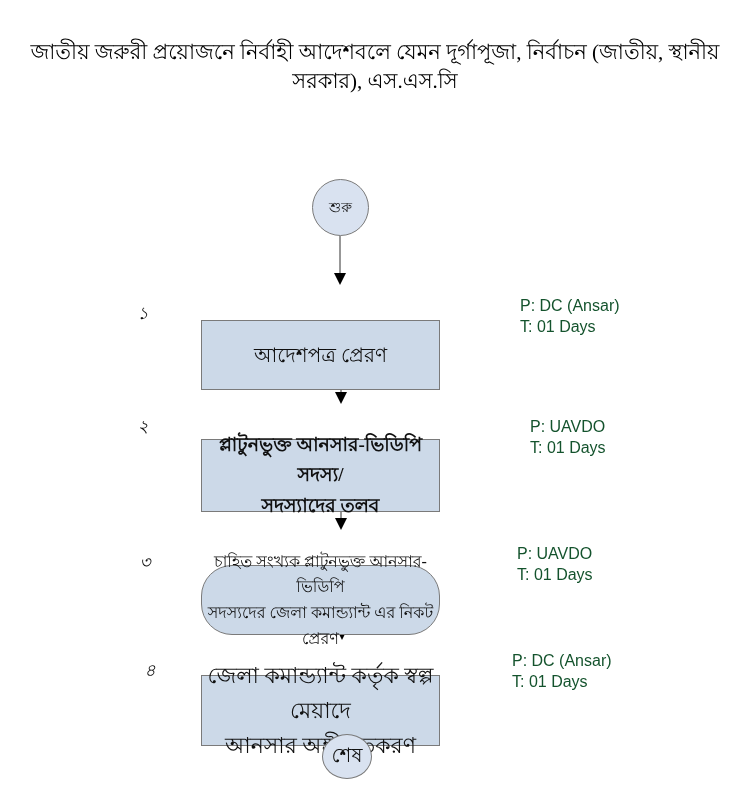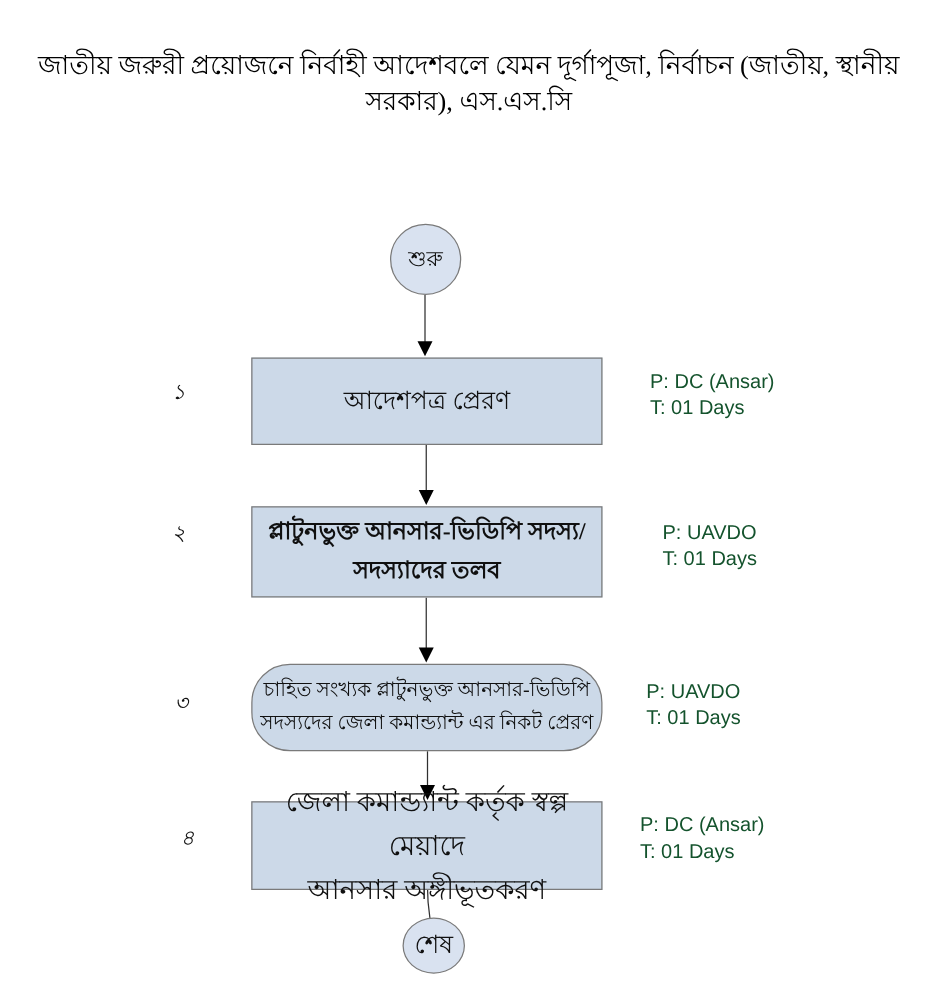--- a/index.html
+++ b/index.html
@@ -31,36 +31,37 @@
     position: absolute;
     background: #d9e2f0;
     border: 1px solid #7a7a7a;
     border-radius: 50%;
     display: flex;
     align-items: center;
     justify-content: center;
     color: #111111;
     box-sizing: border-box;
   }
-  #start-node { left: 312px; top: 179px; width: 57px; height: 57px; font-size: 17px; }
+  #start-node { left: 312px; top: 179px; width: 57px; height: 57px; font-size: 14px; }
   #end-node   { left: 322px; top: 734px; width: 50px; height: 45px; font-size: 20px; font-family: Liberation Serif, serif; }
   .process-box {
     position: absolute;
     left: 201px;
-    width: 281px;
+    width: 239px;
     background: #ccd9e8;
     border: 1px solid #7a7a7a;
     box-sizing: border-box;
     display: flex;
     align-items: center;
     justify-content: center;
     text-align: center;
     white-space: pre-line;
     color: #101010;
     line-height: 1.6;
+    margin-top: 34px;
   }
   #box-1 { top: 286px; height: 70px; font-size: 20px; }
   #box-2 { top: 405px; height: 73px; font-size: 19px; font-weight: bold; }
   #box-3 { top: 531px; height: 70px; font-size: 16px; border-radius: 31px; }
   #box-4 { top: 641px; height: 71px; font-size: 22px; }
   .step-number {
     position: absolute;
     width: 24px;
     text-align: center;
     font-size: 17px;

